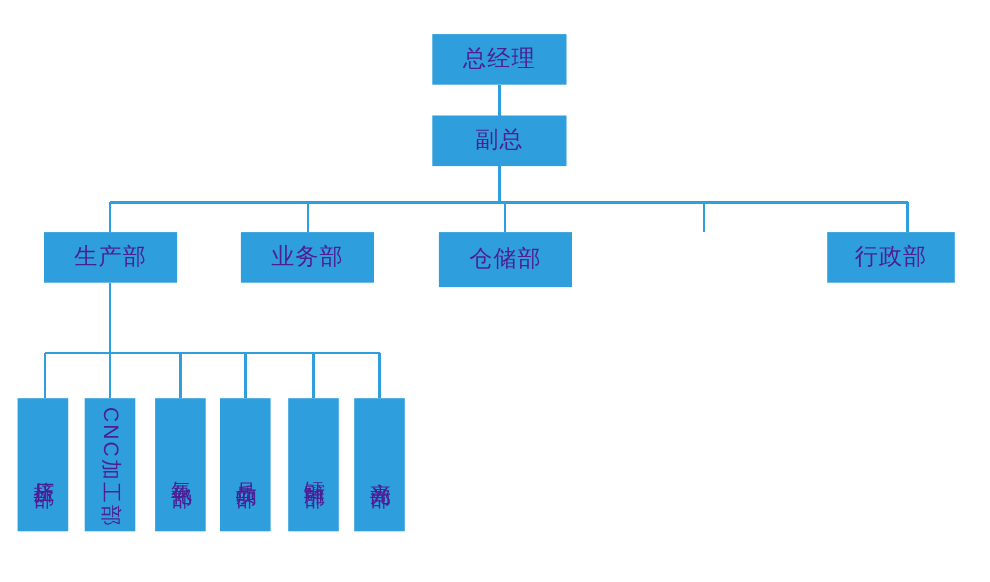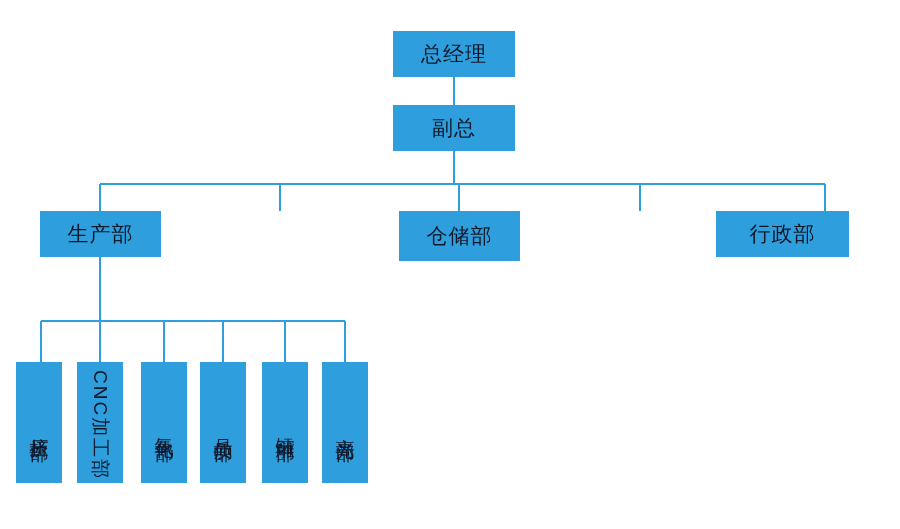--- a/index.html
+++ b/index.html
@@ -22,21 +22,21 @@
     position: absolute;
     left: 0;
     top: 0;
     width: 900px;
     height: 529px;
     pointer-events: none;
   }
   .node {
     position: absolute;
     background: #2e9fdc;
-    color: #0f172a;
+    color: #4c1d95;
     display: flex;
     align-items: center;
     justify-content: center;
     box-sizing: border-box;
     text-align: right;
     line-height: 1.15;
   }
   .node.horizontal {
     font-size: 21px;
     letter-spacing: 1px;
@@ -94,27 +94,30 @@
   </div>
 
   <div class="node horizontal" style="left:40px; top:211px; width:121px; height:46px;">
     <span class="node-label">生产部</span>
   </div>
 
   <div class="node horizontal" style="left:393px; top:105px; width:122px; height:46px;">
     <span class="node-label">副总</span>
   </div>
 
+  <div class="node horizontal" style="left:219px; top:211px; width:121px; height:46px;">
+    <span class="node-label">业务部</span>
+  </div>
 
   <div class="node horizontal" style="left:399px; top:211px; width:121px; height:50px;">
     <span class="node-label">仓储部</span>
   </div>
 
 
-  <div class="node horizontal" style="left:716px; top:211px; width:133px; height:46px;">
+  <div class="node horizontal" style="left:752px; top:211px; width:116px; height:46px;">
     <span class="node-label">行政部</span>
   </div>
 
   <div class="node vertical" style="left:16px; top:362px; width:46px; height:121px;">
     <span class="node-label">挤压部</span>
   </div>
 
   <div class="node vertical latin-rotate" style="left:77px; top:362px; width:46px; height:121px;">
     <span class="node-label">CNC加工部</span>
   </div>

